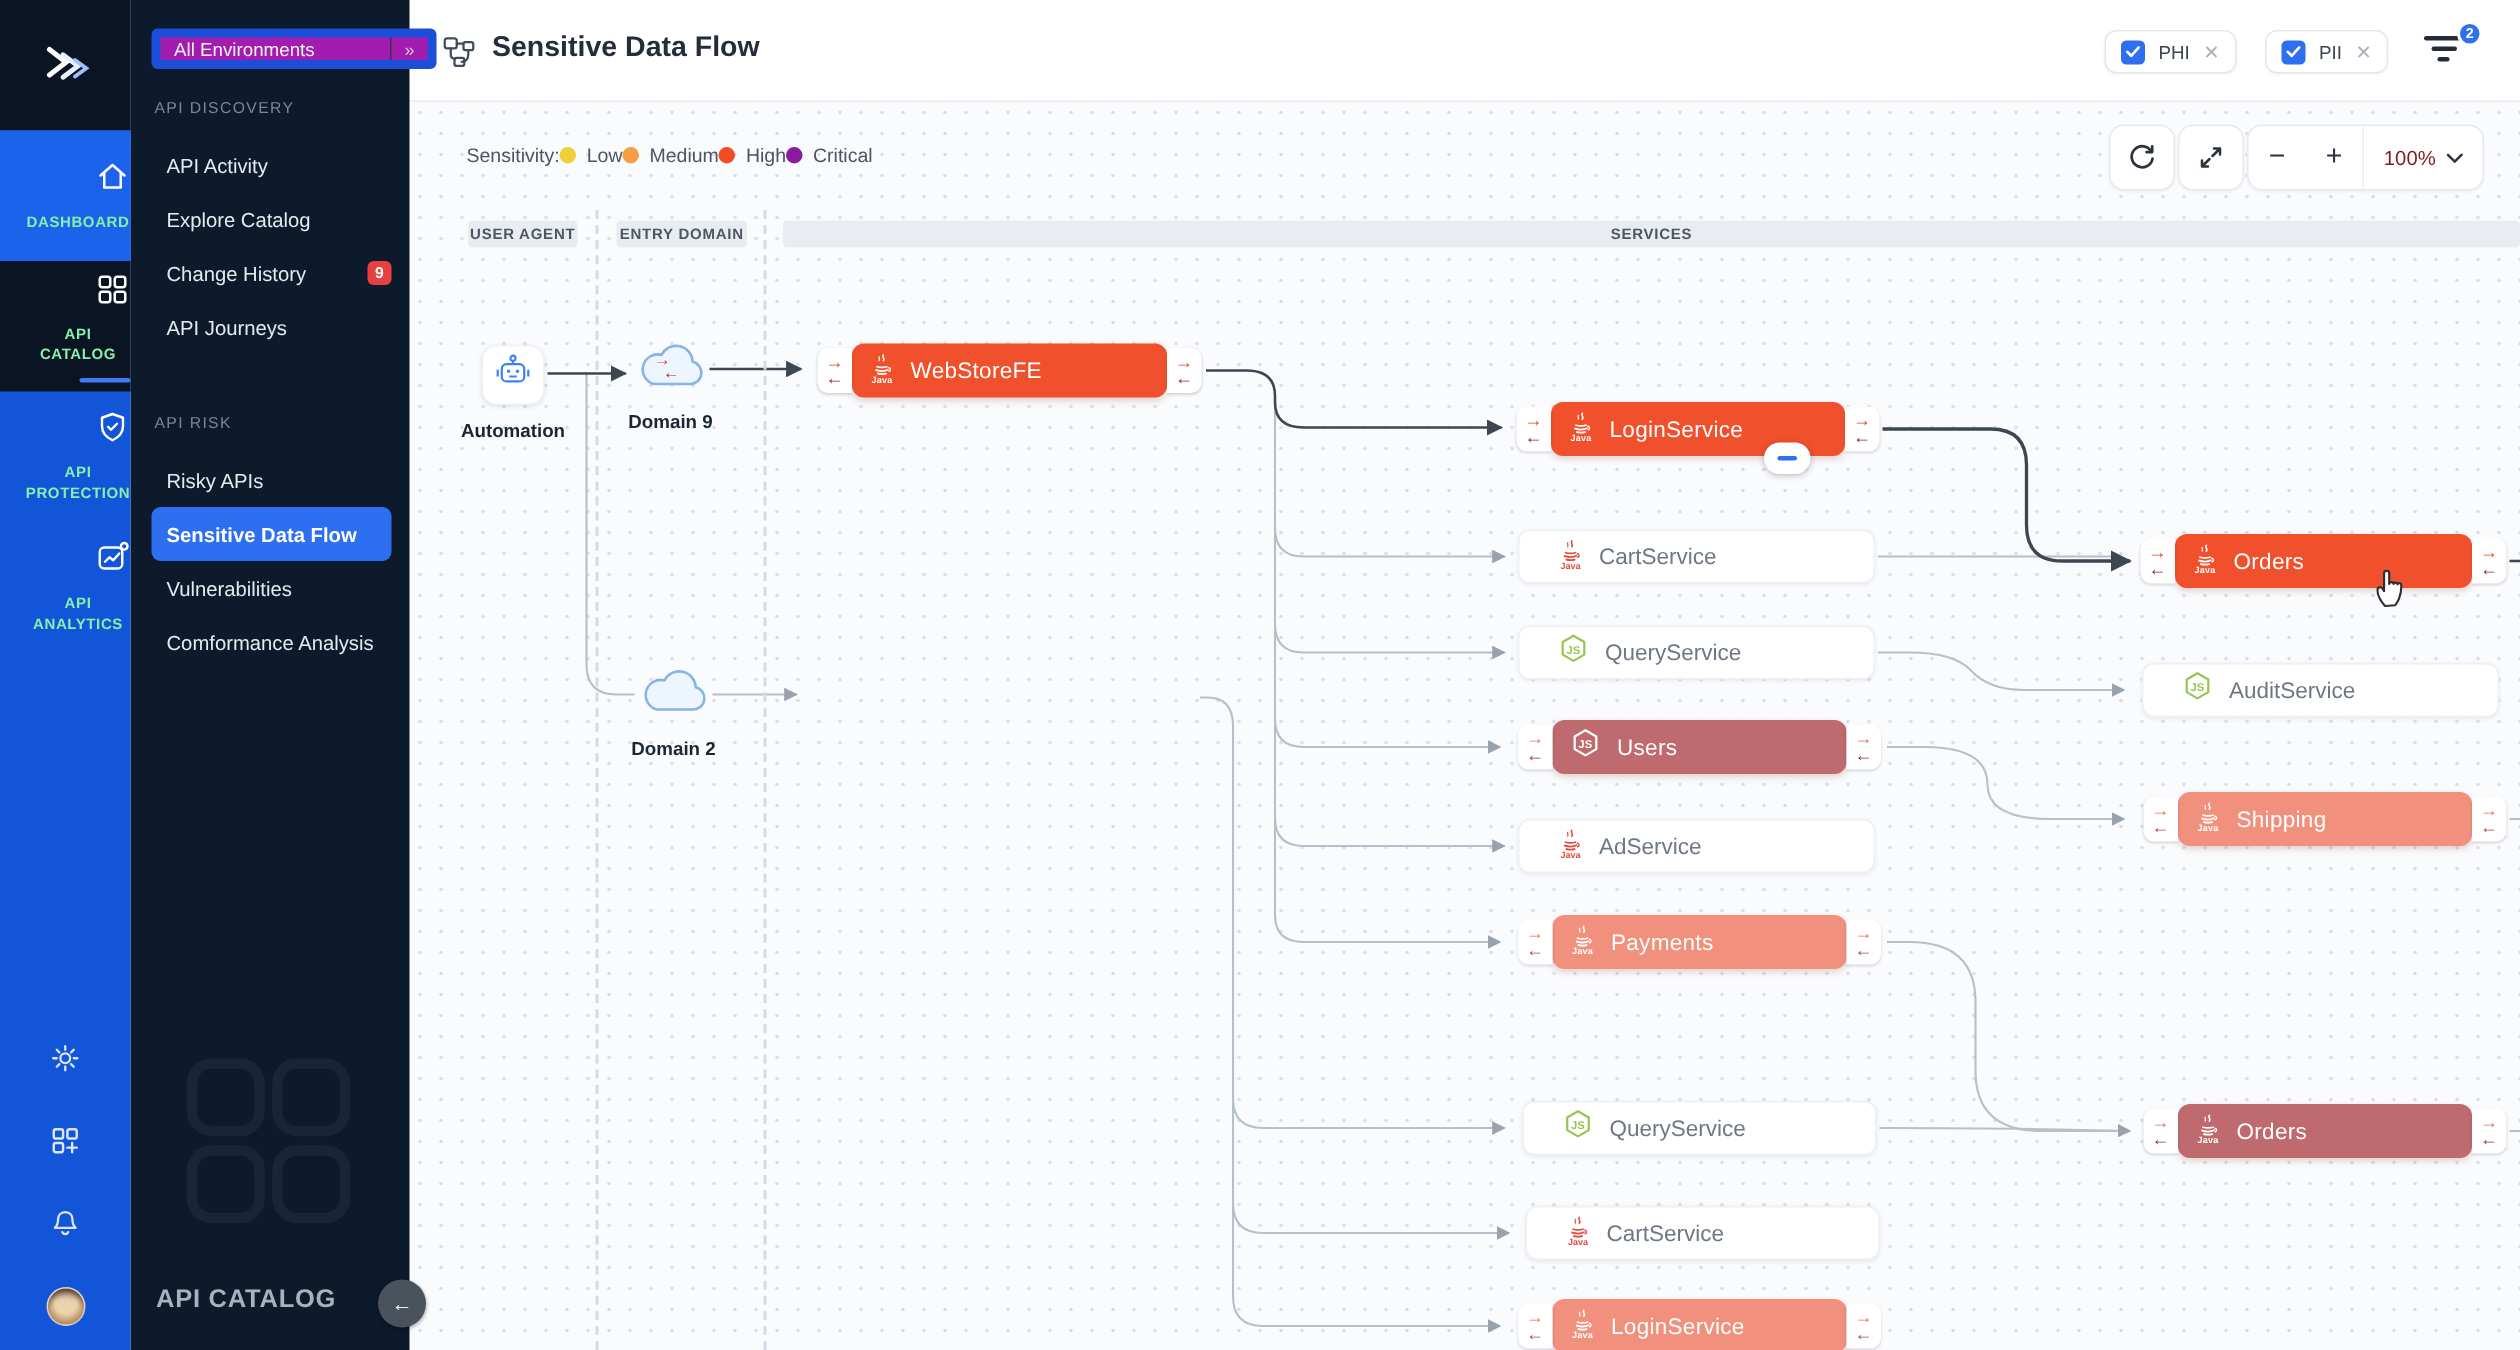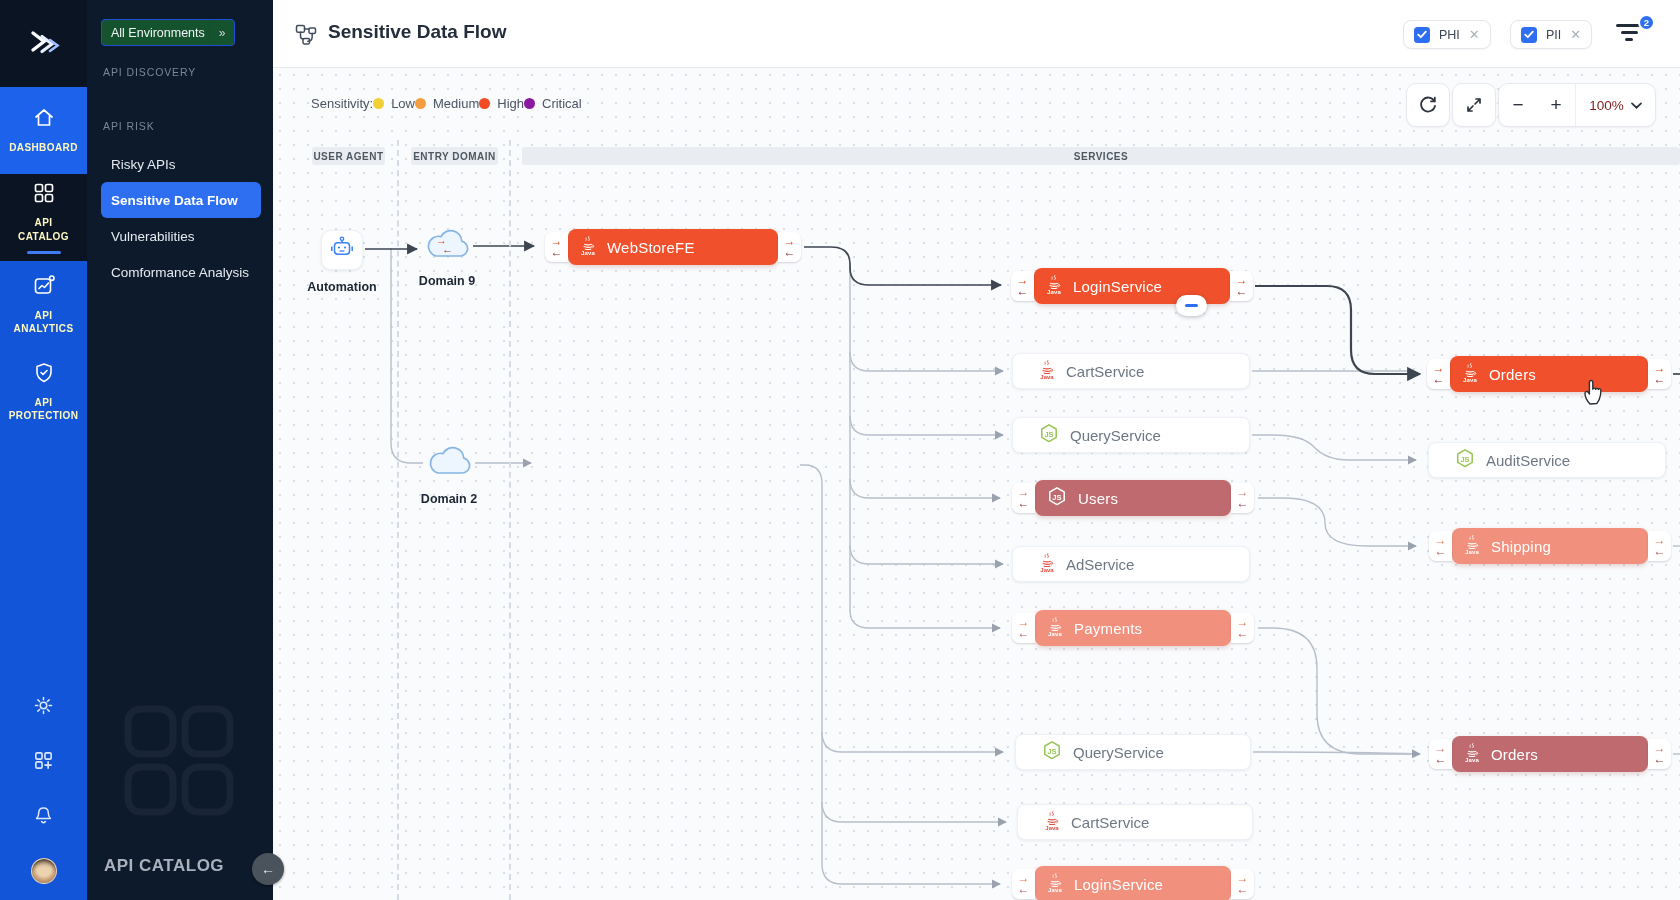--- a/index.html
+++ b/index.html
@@ -3,32 +3,32 @@
 <meta charset="utf-8">
 <style>
 *{margin:0;padding:0;box-sizing:border-box}
 html,body{width:1680px;height:900px;overflow:hidden}
 body{font-family:"Liberation Sans","DejaVu Sans",sans-serif;background:#fff;position:relative;color:#222}
 button{font-family:inherit;border:none;background:none;cursor:pointer}
 
 
 .rail{position:absolute;left:0;top:0;width:87px;height:900px;background:#1355d8;z-index:40}
 .logo-tile{height:87px;background:#0b1423;display:flex;align-items:center;justify-content:center}
-.rail-item{height:87px;display:flex;flex-direction:column;align-items:center;justify-content:center;gap:7px;color:#fef9c3;cursor:pointer}
+.rail-item{height:87px;display:flex;flex-direction:column;align-items:flex-end;justify-content:center;gap:7px;color:#86efac;cursor:pointer}
 .rail-item .lbl{width:70px;text-align:center;font-size:10px;font-weight:700;letter-spacing:.4px;line-height:1.35}
 .rail-item.tint{background:#1c62ea}
 .rail-item.active{background:#0b1423}
 .indicator{width:34px;height:3px;border-radius:2px;background:#3f7bf7;margin-top:1px}
 .rail-bottom{position:absolute;bottom:16px;left:0;width:87px;display:flex;flex-direction:column;align-items:center;gap:31px}
 .rail-bottom .ibtn{width:24px;height:24px;display:flex;align-items:center;justify-content:center}
 .avatar{width:26px;height:26px;border-radius:50%;background:radial-gradient(circle at 50% 42%,#ecd3b0 0 38%,#caa27a 60%,#7d5b3f 100%);border:1px solid rgba(255,255,255,.55);box-shadow:inset 0 7px 5px -4px #4a3a2e}
 
 
 .sidebar{position:absolute;left:87px;top:0;width:186px;height:900px;background:#0d1a2b;z-index:30;color:#e5eaf1}
-.env{position:absolute;left:14px;top:19px;width:134px;height:27px;background:#14532d;border:1px solid #1d4ed8;border-radius:4px;display:flex;align-items:center;font-size:12.5px;color:#f1f4f8;cursor:pointer}
+.env{position:absolute;left:14px;top:19px;width:190px;height:27px;background:#a21caf;border:6px solid #1d4ed8;border-radius:4px;display:flex;align-items:center;font-size:12.5px;color:#f1f4f8;cursor:pointer}
 .env .txt{flex:1;padding-left:9px;white-space:nowrap}
 .env .dbl{width:25px;height:100%;border-left:1px solid #2c3b50;display:flex;align-items:center;justify-content:center;font-size:12px;color:#cfd6df}
 .side-scroll{position:absolute;left:0;top:66px;width:186px}
 .sec-title{font-size:10.5px;font-weight:400;letter-spacing:.9px;color:#7b8596;padding-left:16px;height:14px}
 .sec-items{margin-top:12px}
 .side-item{height:36px;display:flex;align-items:center;font-size:13.5px;color:#e5eaf1;padding-left:24px;position:relative;cursor:pointer}
 .side-item .badge{position:absolute;right:12px;top:10px;min-width:16px;height:16px;border-radius:4px;background:#e5413e;color:#fff;font-size:10.5px;font-weight:700;display:flex;align-items:center;justify-content:center;padding:0 3px}
 .side-item.sel{background:#2e6ff2;border-radius:6px;margin:0 12px 0 14px;padding-left:10px;font-weight:700;color:#fff}
 .sec-gap{height:40px}
 .watermark{position:absolute;left:36px;top:704px;opacity:.9}
@@ -141,35 +141,35 @@
           <rect x="3.5" y="13.5" width="7" height="7" rx="1.6"></rect>
           <rect x="13.5" y="13.5" width="7" height="7" rx="1.6"></rect>
         </svg>
     </span>
     <span class="lbl">API CATALOG</span>
     <span class="indicator"></span>
   </div>
   <div class="rail-item">
     <span>
       <svg width="24" height="24" viewBox="0 0 24 24" fill="none" stroke="#fff" stroke-width="1.6" stroke-linecap="round" stroke-linejoin="round">
+          <path d="M12 3 L19 5.5 V11 c0 4.8-3 7.6-7 9.5 -4-1.9-7-4.7-7-9.5 V5.5 Z"></path>
+          <path d="M9 11.5 l2 2 4-4"></path>
+        </svg>
+    </span>
+    <span class="lbl">API PROTECTION</span>
+  </div>
+  <div class="rail-item">
+    <span>
+      <svg width="24" height="24" viewBox="0 0 24 24" fill="none" stroke="#fff" stroke-width="1.6" stroke-linecap="round" stroke-linejoin="round">
           <rect x="3.5" y="5" width="15" height="14" rx="3"></rect>
           <path d="M7 14.5 l3-3 2.5 2 4-4.5"></path>
           <circle cx="19.8" cy="4.2" r="2.2"></circle>
         </svg>
     </span>
     <span class="lbl">API ANALYTICS</span>
-  </div>
-  <div class="rail-item">
-    <span>
-      <svg width="24" height="24" viewBox="0 0 24 24" fill="none" stroke="#fff" stroke-width="1.6" stroke-linecap="round" stroke-linejoin="round">
-          <path d="M12 3 L19 5.5 V11 c0 4.8-3 7.6-7 9.5 -4-1.9-7-4.7-7-9.5 V5.5 Z"></path>
-          <path d="M9 11.5 l2 2 4-4"></path>
-        </svg>
-    </span>
-    <span class="lbl">API PROTECTION</span>
   </div>
   <div class="rail-bottom">
     <button class="ibtn">
       <svg width="23" height="23" viewBox="0 0 24 24" fill="none" stroke="#dce7ff" stroke-width="1.6" stroke-linecap="round">
           <circle cx="12" cy="12" r="3.4"></circle>
           <path d="M12 3.6v2.5M12 17.9v2.5M3.6 12h2.5M17.9 12h2.5M6.1 6.1l1.8 1.8M16.1 16.1l1.8 1.8M17.9 6.1l-1.8 1.8M7.9 16.1l-1.8 1.8"></path>
         </svg>
     </button>
     <button class="ibtn">
       <svg width="23" height="23" viewBox="0 0 24 24" fill="none" stroke="#dce7ff" stroke-width="1.7" stroke-linecap="round">
@@ -189,20 +189,35 @@
   </div>
 </aside>
 
 <aside class="sidebar">
   <div class="env">
     <span class="txt">All Environments</span>
     <span class="dbl">»</span>
   </div>
   <div class="side-scroll">
     <div class="sec-title">API DISCOVERY</div>
+    <div class="sec-items">
+      <div class="side-item">
+          <span>API Activity</span>
+        </div>
+      <div class="side-item">
+          <span>Explore Catalog</span>
+        </div>
+      <div class="side-item">
+          <span>Change History</span>
+          <span class="badge">9</span>
+        </div>
+      <div class="side-item">
+          <span>API Journeys</span>
+        </div>
+    </div>
     <div class="sec-gap"></div>
     <div class="sec-title">API RISK</div>
     <div class="sec-items">
       <div class="side-item">
           <span>Risky APIs</span>
         </div>
       <div class="side-item sel">
           <span>Sensitive Data Flow</span>
         </div>
       <div class="side-item">

